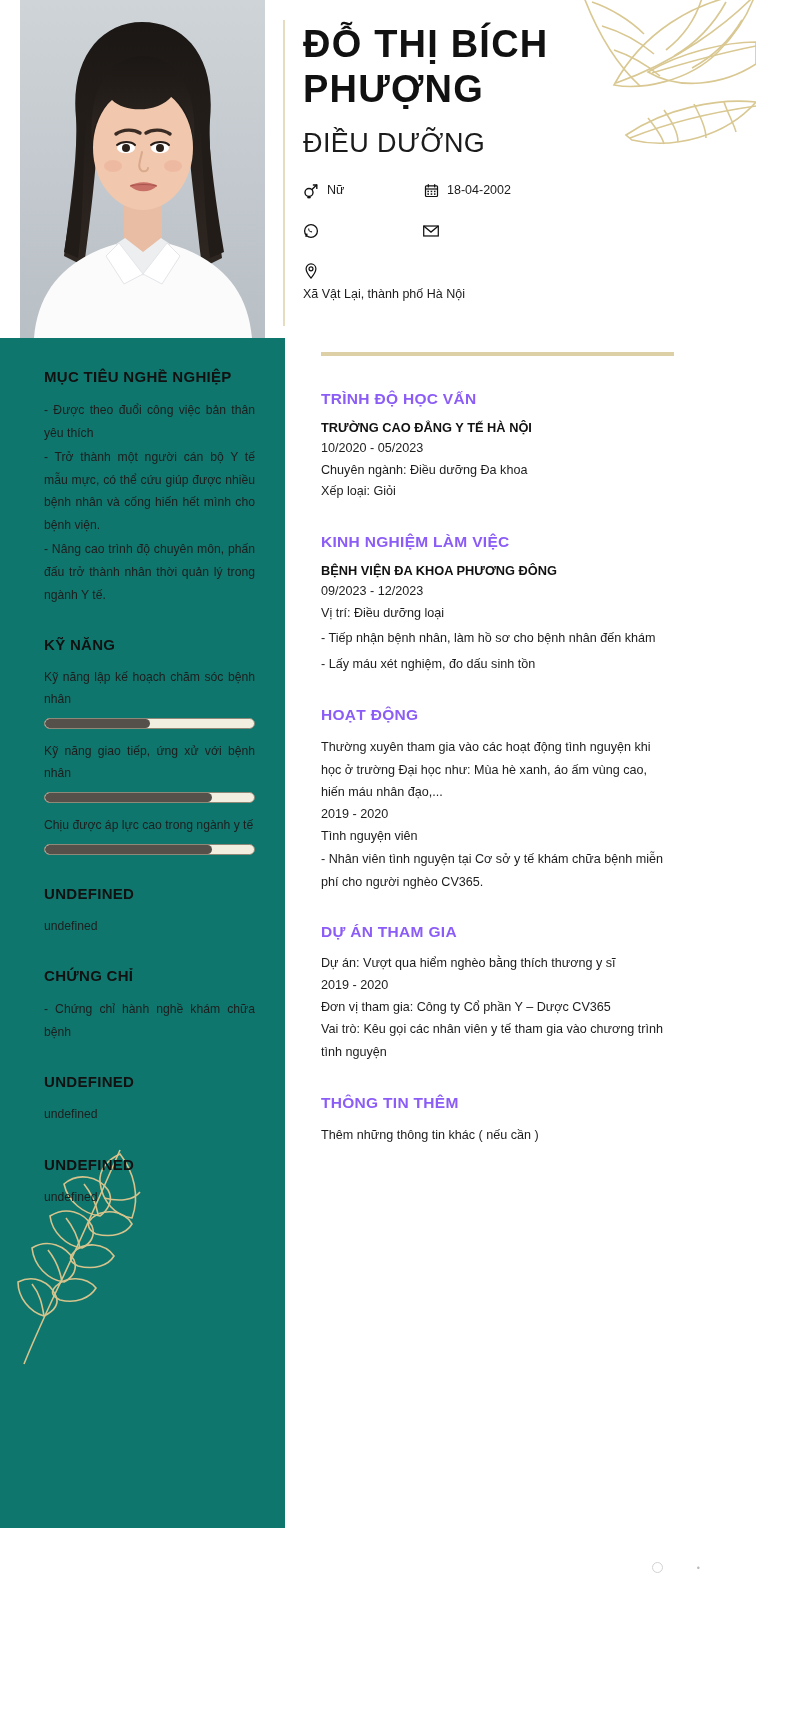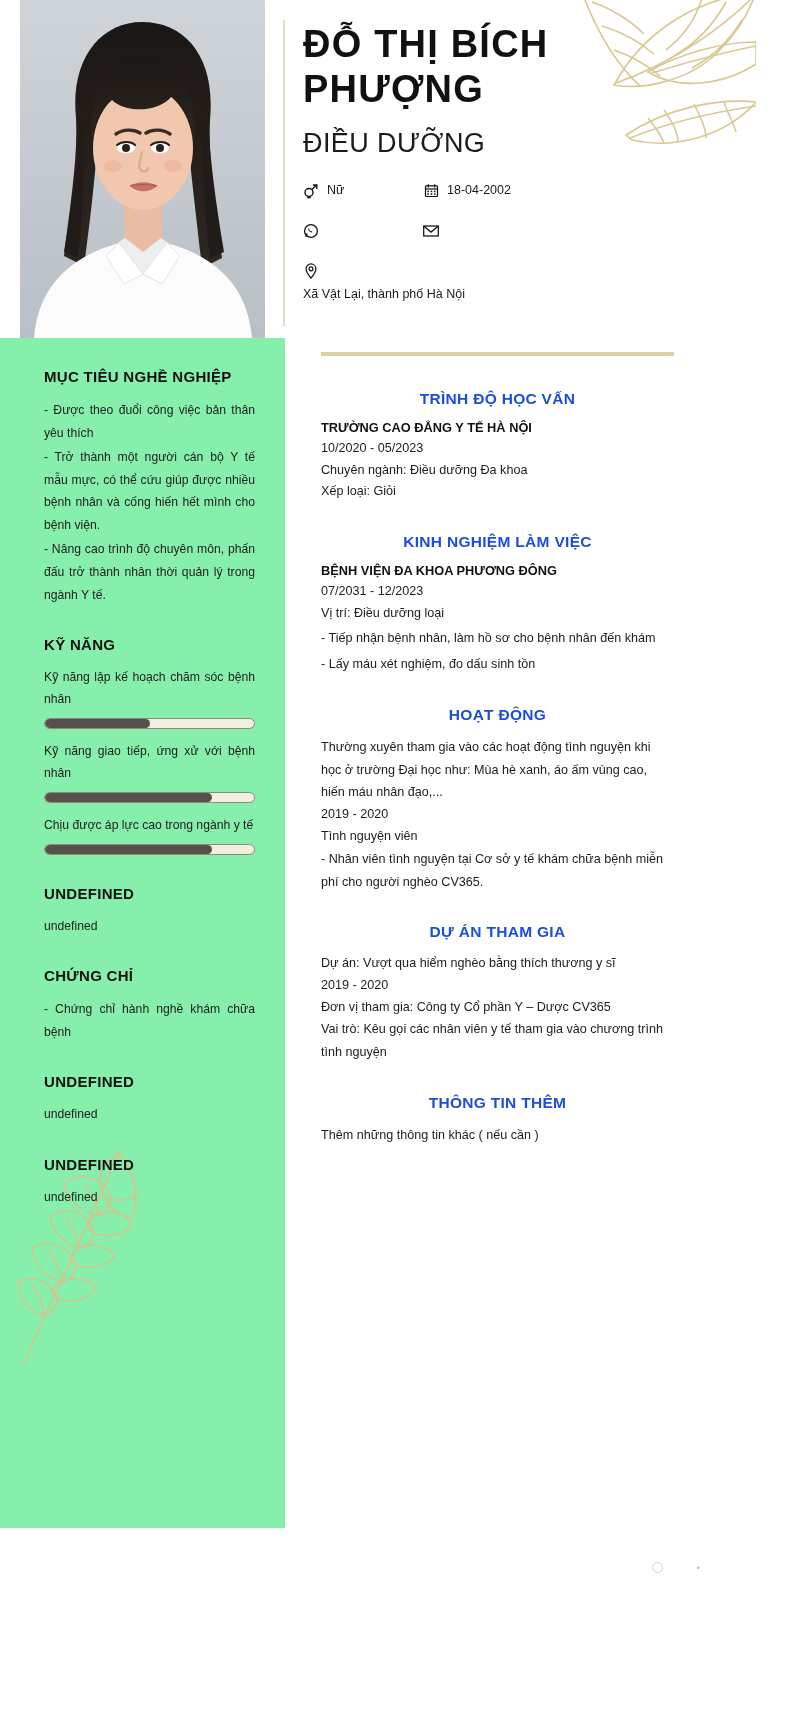--- a/index.html
+++ b/index.html
@@ -106,21 +106,21 @@
   
   .body {
     position: relative;
     display: flex;
     align-items: stretch;
     z-index: 2;
   }
   .sidebar {
     width: 285px;
     flex: 0 0 285px;
-    background: #86efac;
+    background: #0f766e;
     padding: 30px 30px 40px 44px;
     min-height: 1190px;
     position: relative;
     z-index: 2;
   }
   .sidebar-inner { position: relative; z-index: 4; }
   .main {
     flex: 1;
     background: #ffffff;
     padding: 14px 82px 40px 36px;
@@ -176,25 +176,24 @@
     height: 100%;
     background: #55514a;
     border-radius: 7px;
   }
 
   
   .sec { margin-bottom: 30px; }
   .sec-head {
     font-size: 15.5px;
     font-weight: 700;
-    color: #1d4ed8;
+    color: #8b5cf6;
     letter-spacing: 0.3px;
     margin-bottom: 12px;
     text-transform: uppercase;
-    text-align: center;
   }
   .org {
     font-size: 12.8px;
     font-weight: 700;
     color: #111;
     margin-bottom: 3px;
   }
   .line {
     font-size: 12.6px;
     line-height: 1.72;
@@ -464,21 +463,21 @@
         <div class="sec-head">TRÌNH ĐỘ HỌC VẤN</div>
         <div class="org">TRƯỜNG CAO ĐẲNG Y TẾ HÀ NỘI</div>
         <div class="line">10/2020 - 05/2023</div>
         <div class="line">Chuyên ngành: Điều dưỡng Đa khoa</div>
         <div class="line">Xếp loại: Giỏi</div>
       </section>
 
       <section class="sec">
         <div class="sec-head">KINH NGHIỆM LÀM VIỆC</div>
         <div class="org">BỆNH VIỆN ĐA KHOA PHƯƠNG ĐÔNG</div>
-        <div class="line">07/2031 - 12/2023</div>
+        <div class="line">09/2023 - 12/2023</div>
         <div class="line">Vị trí: Điều dưỡng loại</div>
         <div class="line bullet">- Tiếp nhận bệnh nhân, làm hồ sơ cho bệnh nhân đến khám</div>
         <div class="line bullet">- Lấy máu xét nghiệm, đo dấu sinh tồn</div>
       </section>
 
       <section class="sec">
         <div class="sec-head">HOẠT ĐỘNG</div>
         <div class="para">Thường xuyên tham gia vào các hoạt động tình nguyện khi học ở trường Đại học như: Mùa hè xanh, áo ấm vùng cao, hiến máu nhân đạo,...</div>
         <div class="line">2019 - 2020</div>
         <div class="line">Tình nguyện viên</div>

